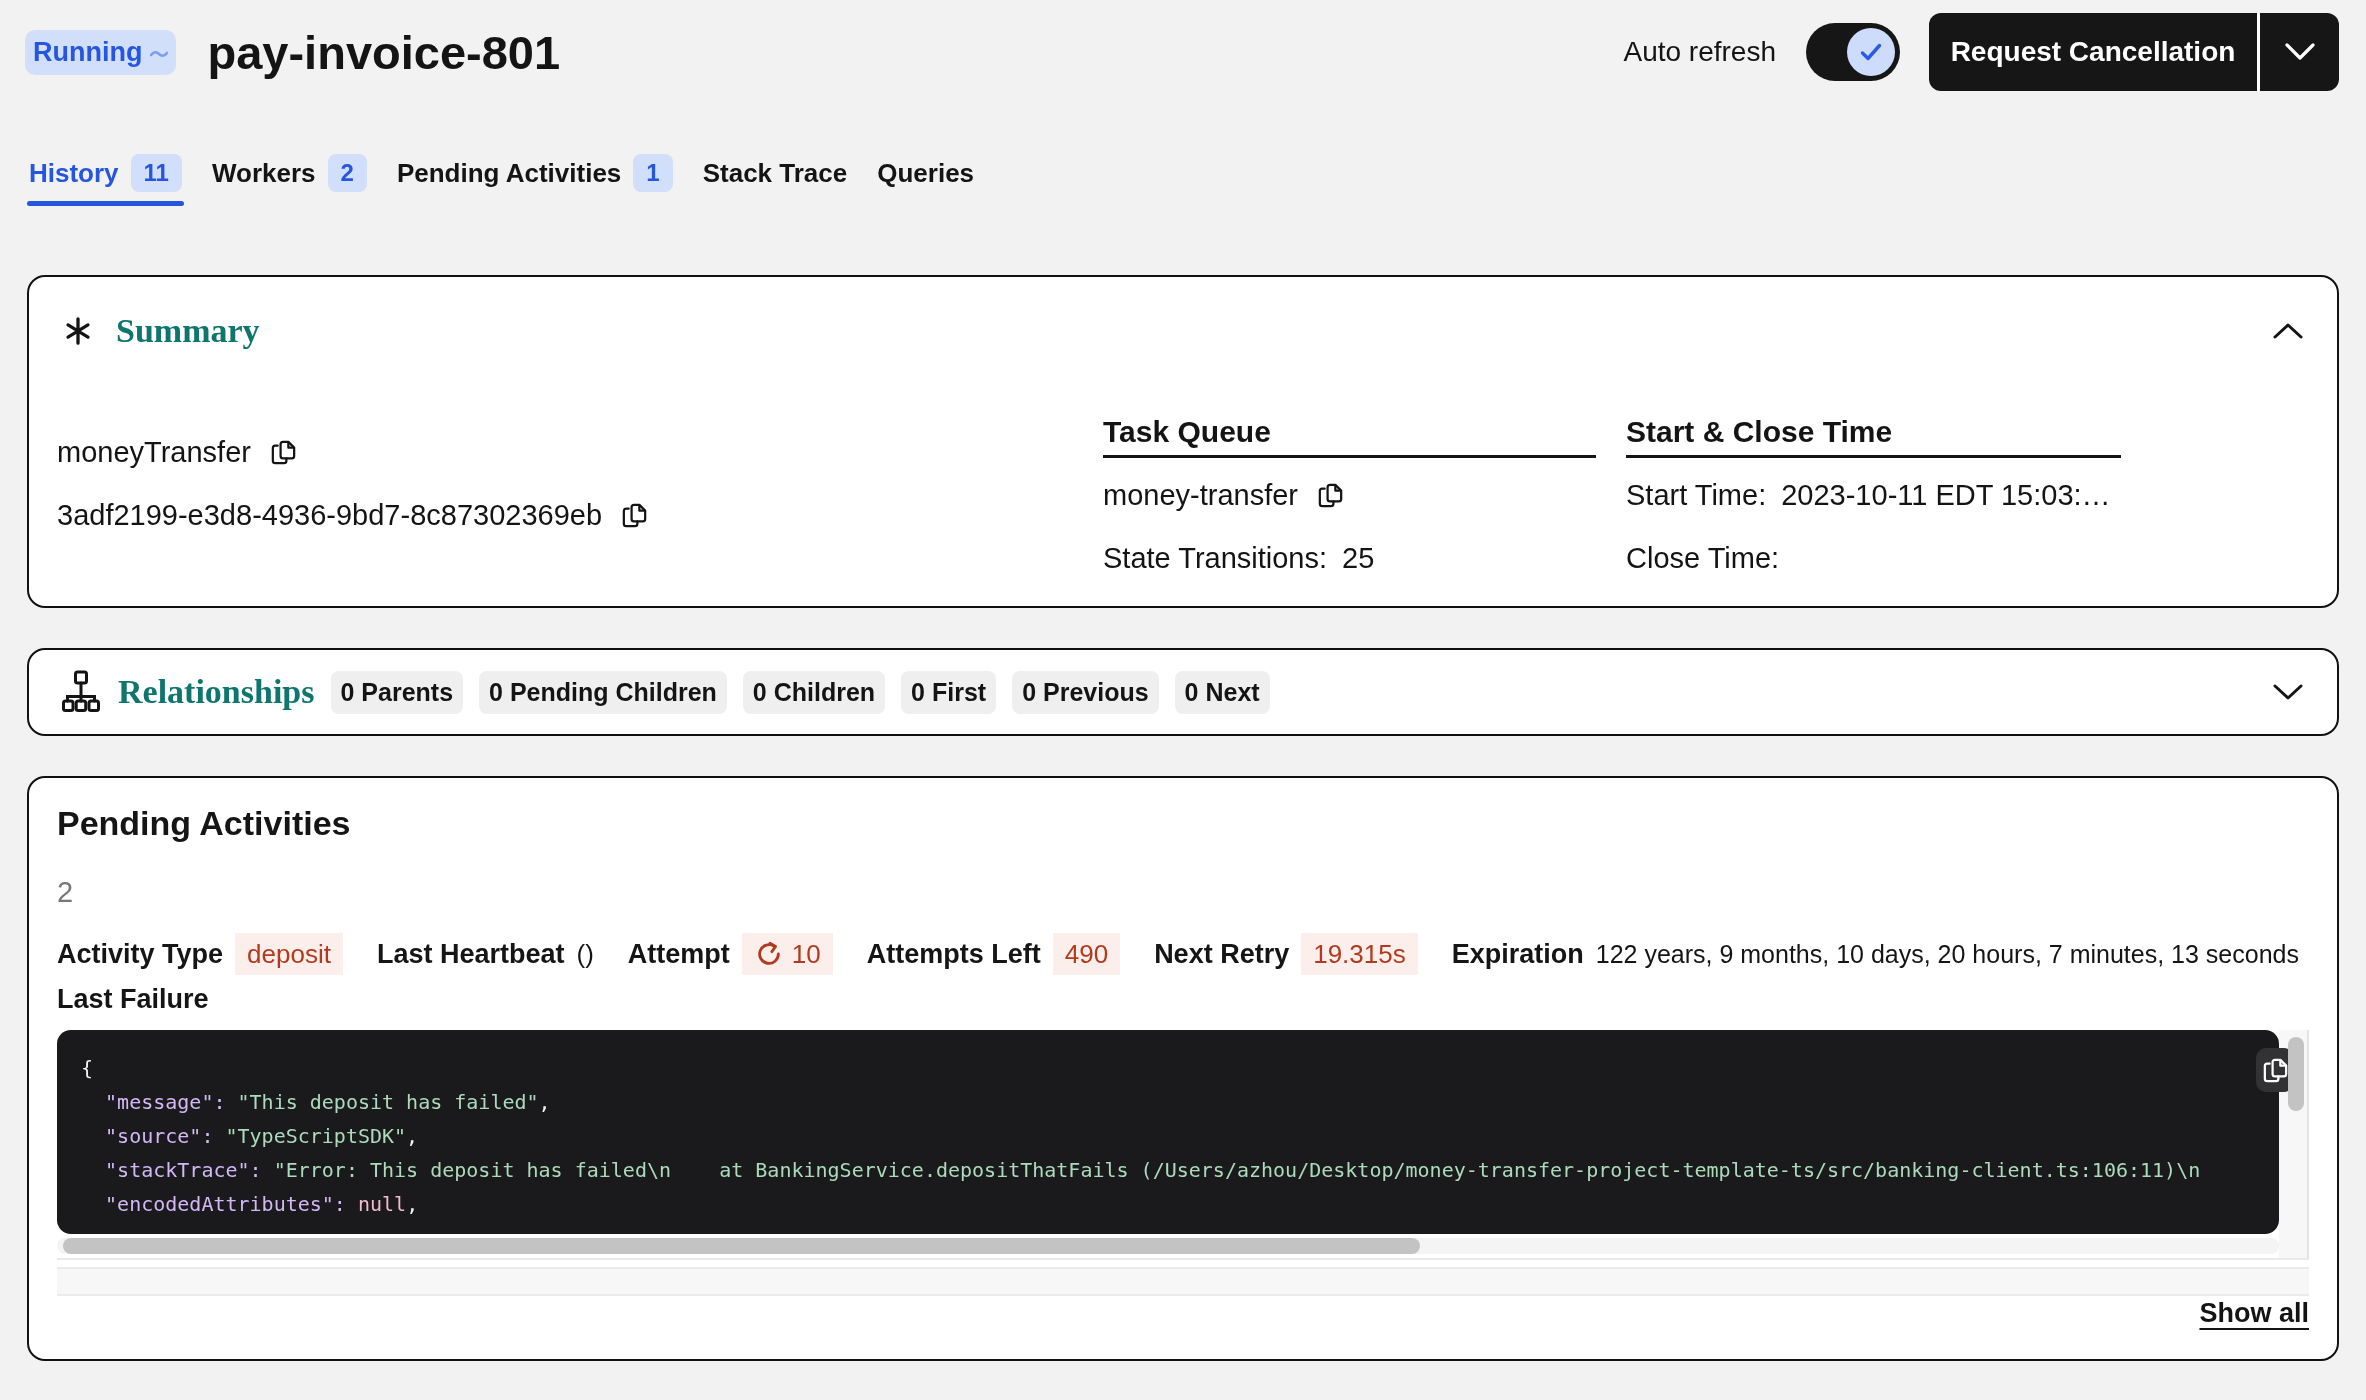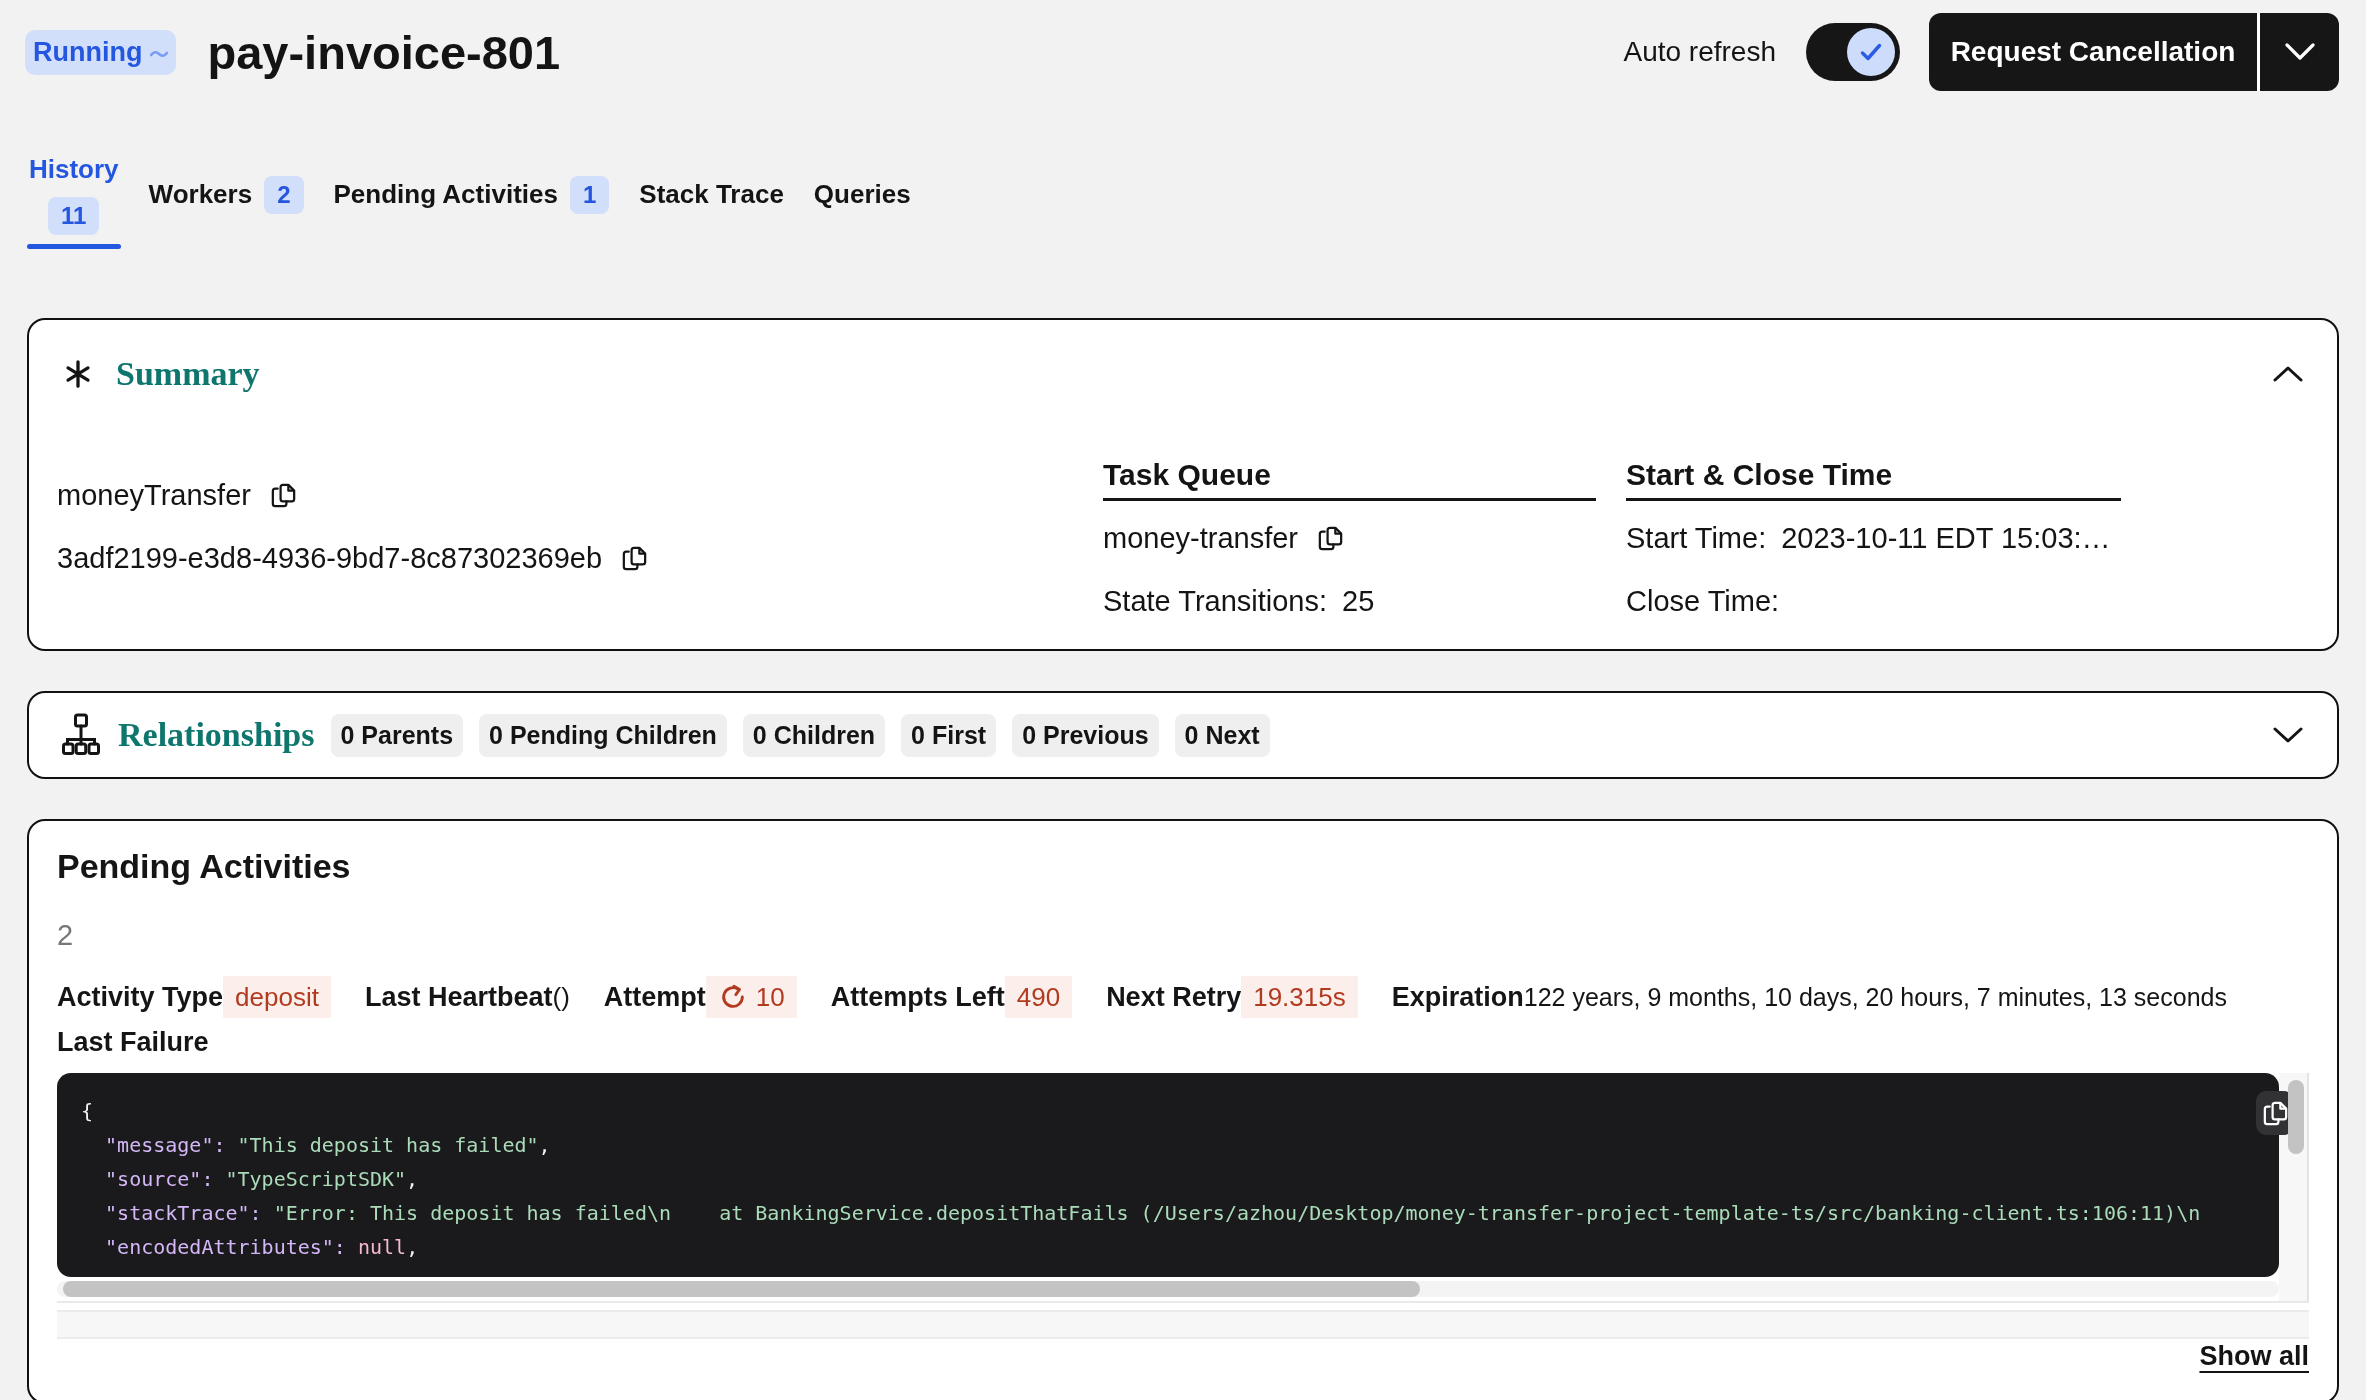--- a/index.html
+++ b/index.html
@@ -59,21 +59,21 @@
   .tab {
     display: flex; align-items: center; gap: 12px;
     font-size: 26px; font-weight: 700; color: #141414;
     padding-bottom: 14px; position: relative; cursor: pointer;
   }
   .tab .count {
     background: #d2dffb; color: #2456e0;
     font-size: 24px; font-weight: 700;
     padding: 7px 13px; border-radius: 8px; line-height: 1;
   }
-  .tab.active { color: #2456e0; flex-direction: column; }
+  .tab.active { color: #2456e0; }
   .tab.active::after {
     content: ""; position: absolute; left: -2px; right: -2px; bottom: 0;
     height: 5px; background: #2456e0; border-radius: 3px;
   }
 
   
   .card {
     background: #fff; border: 2px solid #111111; border-radius: 18px;
     margin-top: 40px;
   }
@@ -115,21 +115,21 @@
 
   
   .card.pending { padding: 26px 28px 0 28px; height: 585px; position: relative; }
   .pa-title { font-size: 34px; font-weight: 700; }
   .pa-count { margin-top: 32px; font-size: 29px; color: #777777; line-height: 34px; }
   .pa-fields {
     display: flex; align-items: center; gap: 34px;
     margin-top: 24px; font-size: 26px; white-space: nowrap;
     height: 42px; overflow: hidden;
   }
-  .field { display: flex; align-items: center; }
+  .field { display: flex; align-items: center; gap: 12px; }
   .field .flabel { font-weight: 700; font-size: 27px; }
   .field .fvalue-long { font-size: 25px; }
   .badge-red {
     background: #fbeeeb; color: #b23a1e;
     padding: 20px 12px; border-radius: 8px; font-size: 26px;
     display: inline-flex; align-items: center; gap: 8px;
   }
   .pa-lastfailure { margin-top: 9px; font-size: 27px; font-weight: 700; line-height: 31px; }
 
   .code-wrap { position: relative; margin-top: 15px; height: 228px; }

